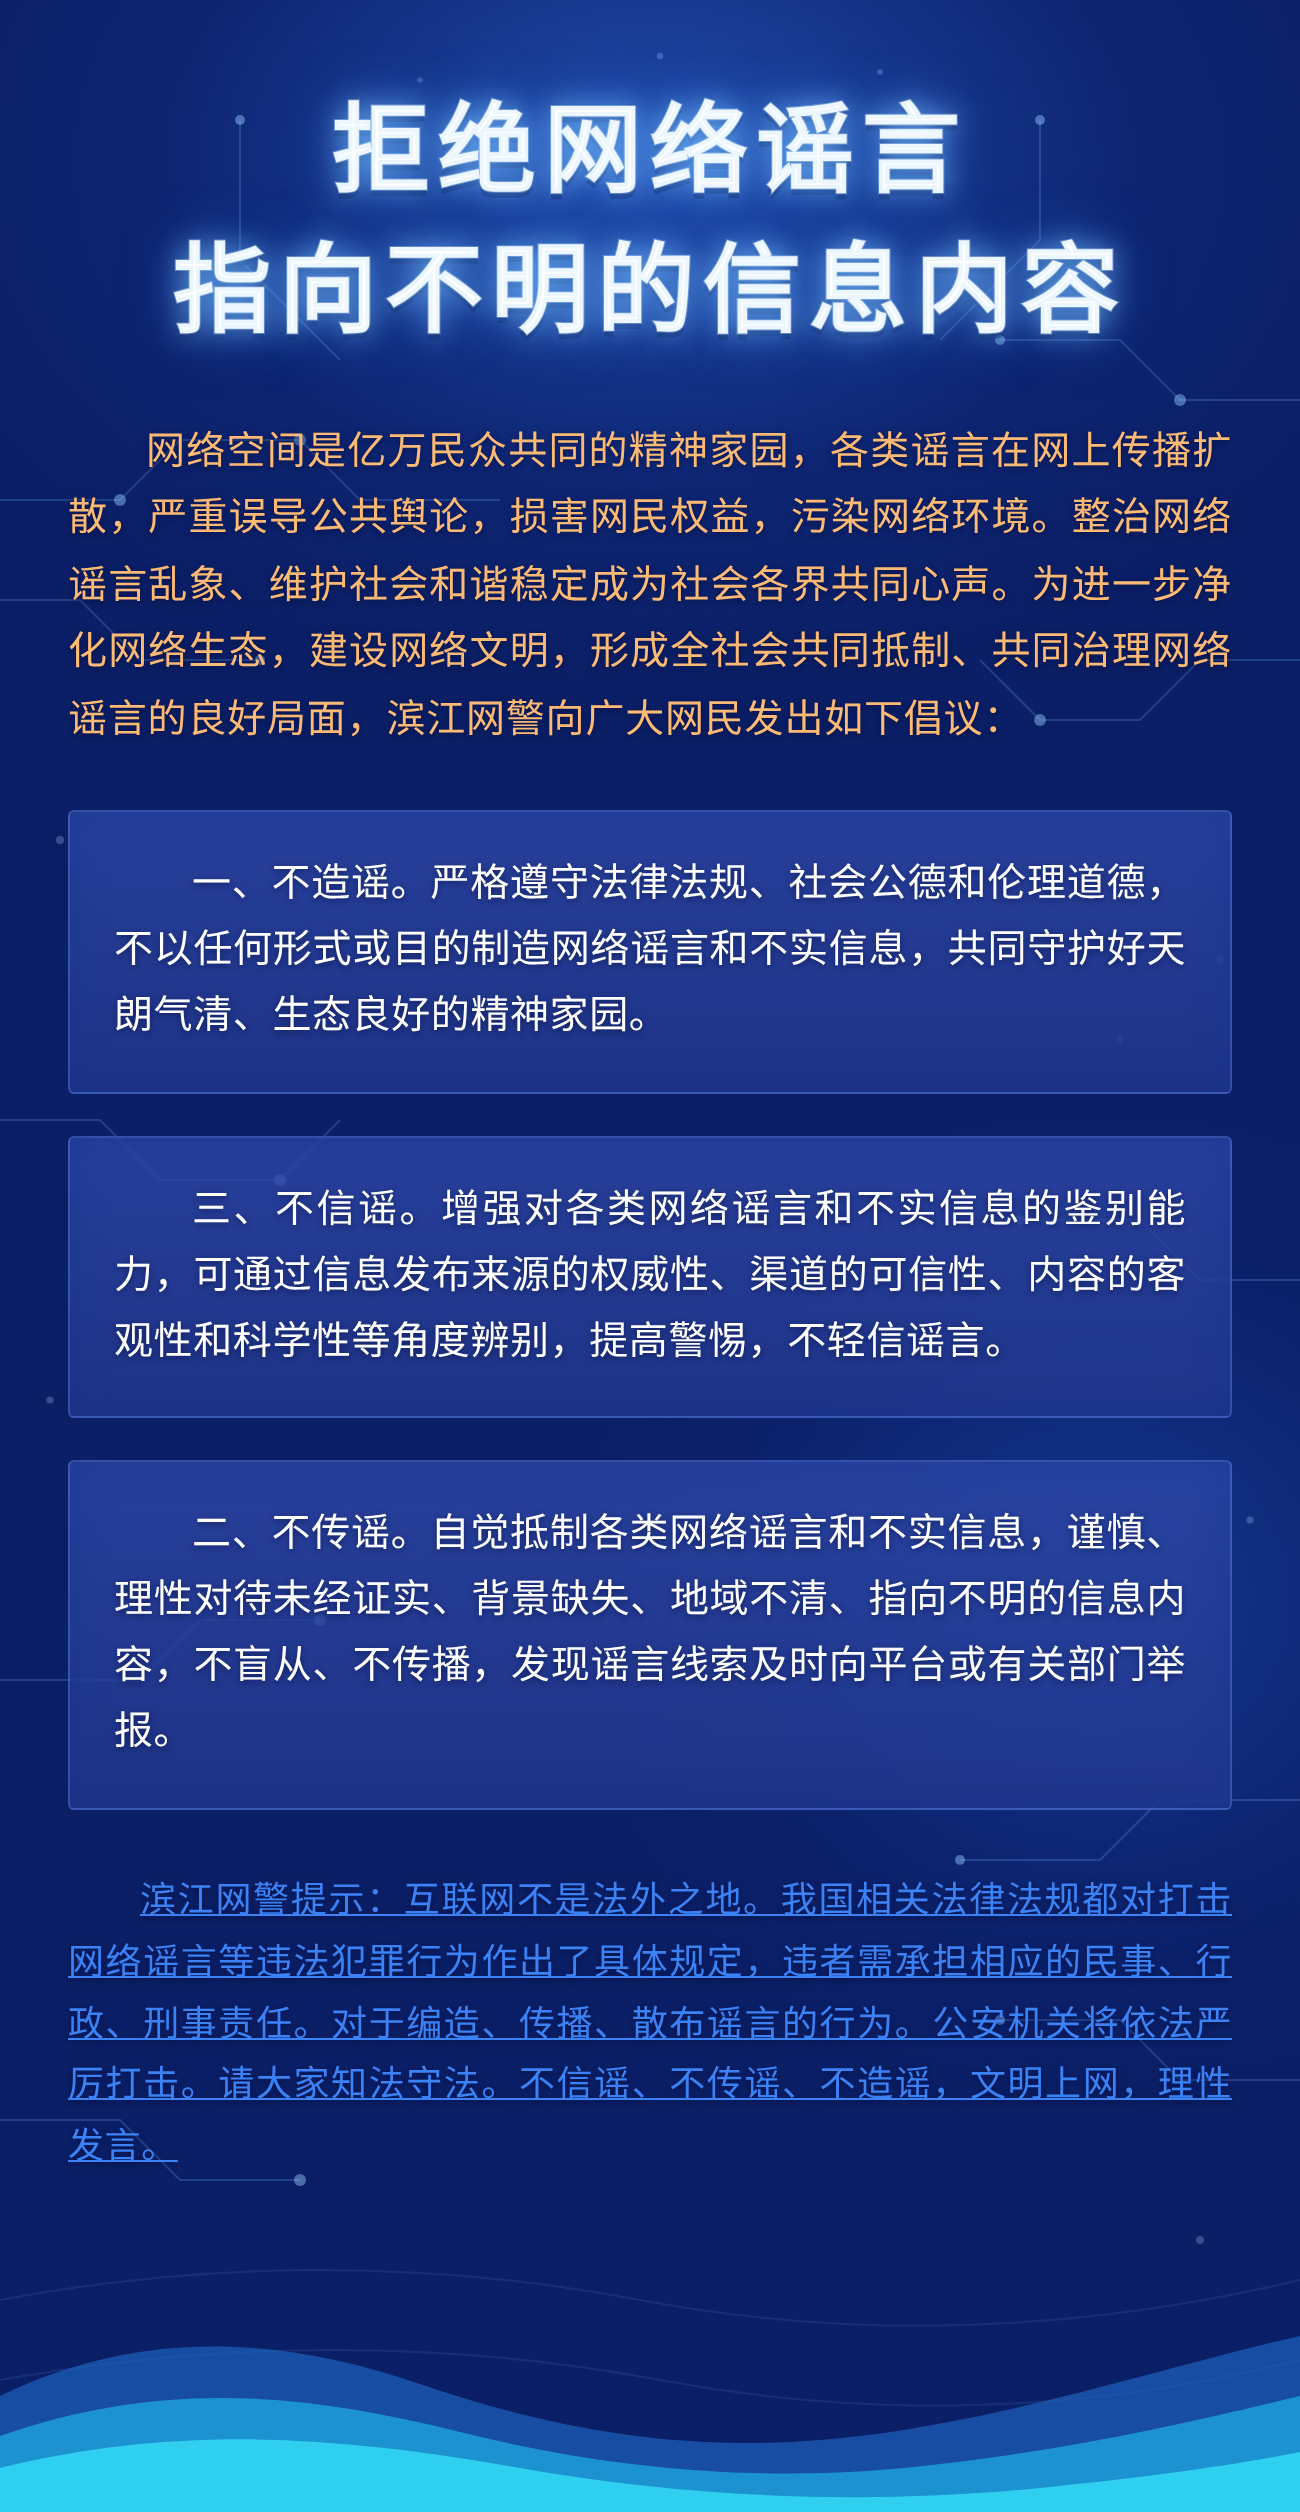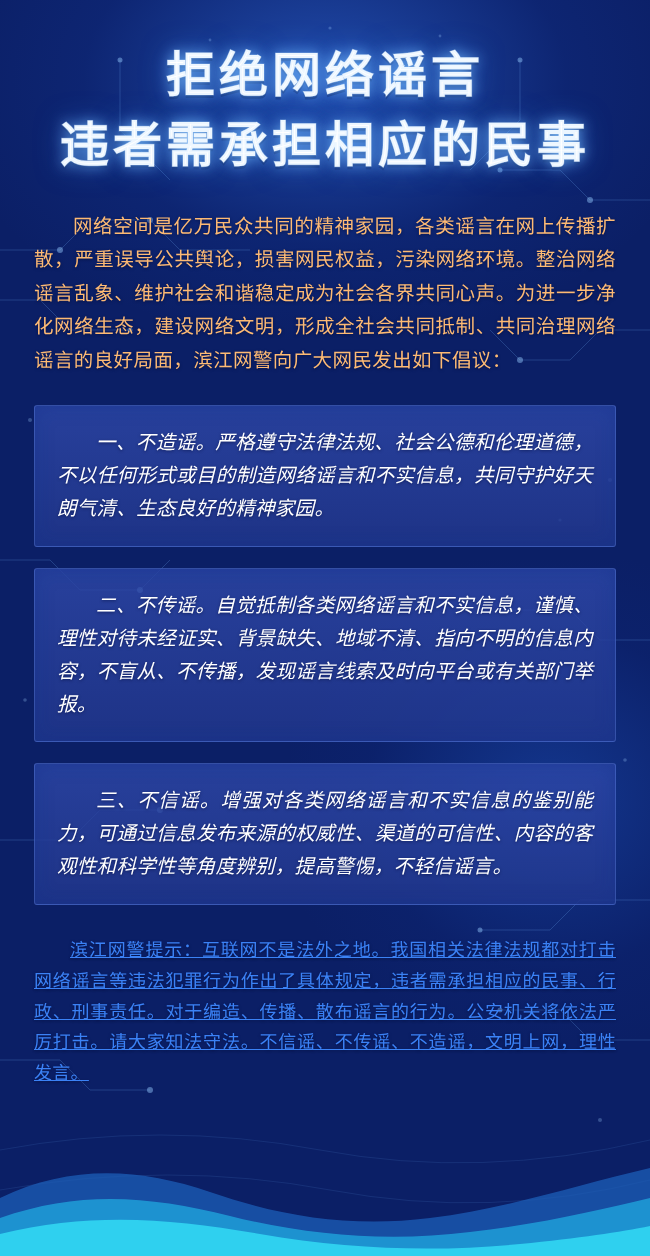--- a/index.html
+++ b/index.html
@@ -111,21 +111,20 @@
     gap: 21px;
   }
 
   .card {
     position: relative;
     background: linear-gradient(180deg, rgba(46,72,168,0.82) 0%, rgba(34,56,142,0.82) 100%);
     border: 1px solid rgba(120,165,255,0.25);
     border-radius: 3px;
     padding: 20px 22px 20px 22px;
     box-shadow: 0 0 18px rgba(20,50,140,0.45) inset;
-    font-style: italic;
   }
 
   .card-text {
     color: #ffffff;
     font-size: 19.5px;
     line-height: 1.70;
     text-align: justify;
     text-indent: 2em;
     letter-spacing: 0.3px;
     text-shadow: 0 1px 3px rgba(0,10,50,0.55);
@@ -203,34 +202,34 @@
     <g stroke="rgba(110,170,250,0.12)" stroke-width="1" fill="none">
       <path d="M0 1150 Q160 1120 320 1150 T650 1140"></path>
       <path d="M0 1190 Q170 1160 330 1190 T650 1180"></path>
     </g>
   </svg>
 
   <div class="content">
 
     <div class="title-block">
       <div class="title-line title-line-1">拒绝网络谣言</div>
-      <div class="title-line title-line-2">违者需承担相应的民事</div>
+      <div class="title-line title-line-2">指向不明的信息内容</div>
     </div>
 
     <p class="intro">网络空间是亿万民众共同的精神家园，各类谣言在网上传播扩散，严重误导公共舆论，损害网民权益，污染网络环境。整治网络谣言乱象、维护社会和谐稳定成为社会各界共同心声。为进一步净化网络生态，建设网络文明，形成全社会共同抵制、共同治理网络谣言的良好局面，滨江网警向广大网民发出如下倡议：</p>
 
     <div class="cards">
       <div class="card">
         <p class="card-text">一、不造谣。严格遵守法律法规、社会公德和伦理道德，不以任何形式或目的制造网络谣言和不实信息，共同守护好天朗气清、生态良好的精神家园。</p>
       </div>
       <div class="card">
-        <p class="card-text">二、不传谣。自觉抵制各类网络谣言和不实信息，谨慎、理性对待未经证实、背景缺失、地域不清、指向不明的信息内容，不盲从、不传播，发现谣言线索及时向平台或有关部门举报。</p>
+        <p class="card-text">三、不信谣。增强对各类网络谣言和不实信息的鉴别能力，可通过信息发布来源的权威性、渠道的可信性、内容的客观性和科学性等角度辨别，提高警惕，不轻信谣言。</p>
       </div>
       <div class="card">
-        <p class="card-text">三、不信谣。增强对各类网络谣言和不实信息的鉴别能力，可通过信息发布来源的权威性、渠道的可信性、内容的客观性和科学性等角度辨别，提高警惕，不轻信谣言。</p>
+        <p class="card-text">二、不传谣。自觉抵制各类网络谣言和不实信息，谨慎、理性对待未经证实、背景缺失、地域不清、指向不明的信息内容，不盲从、不传播，发现谣言线索及时向平台或有关部门举报。</p>
       </div>
     </div>
 
     <div class="footer">
       <p>滨江网警提示：互联网不是法外之地。我国相关法律法规都对打击网络谣言等违法犯罪行为作出了具体规定，违者需承担相应的民事、行政、刑事责任。对于编造、传播、散布谣言的行为。公安机关将依法严厉打击。请大家知法守法。不信谣、不传谣、不造谣，文明上网，理性发言。</p>
     </div>
 
   </div>
 
   <div class="wave-wrap">

